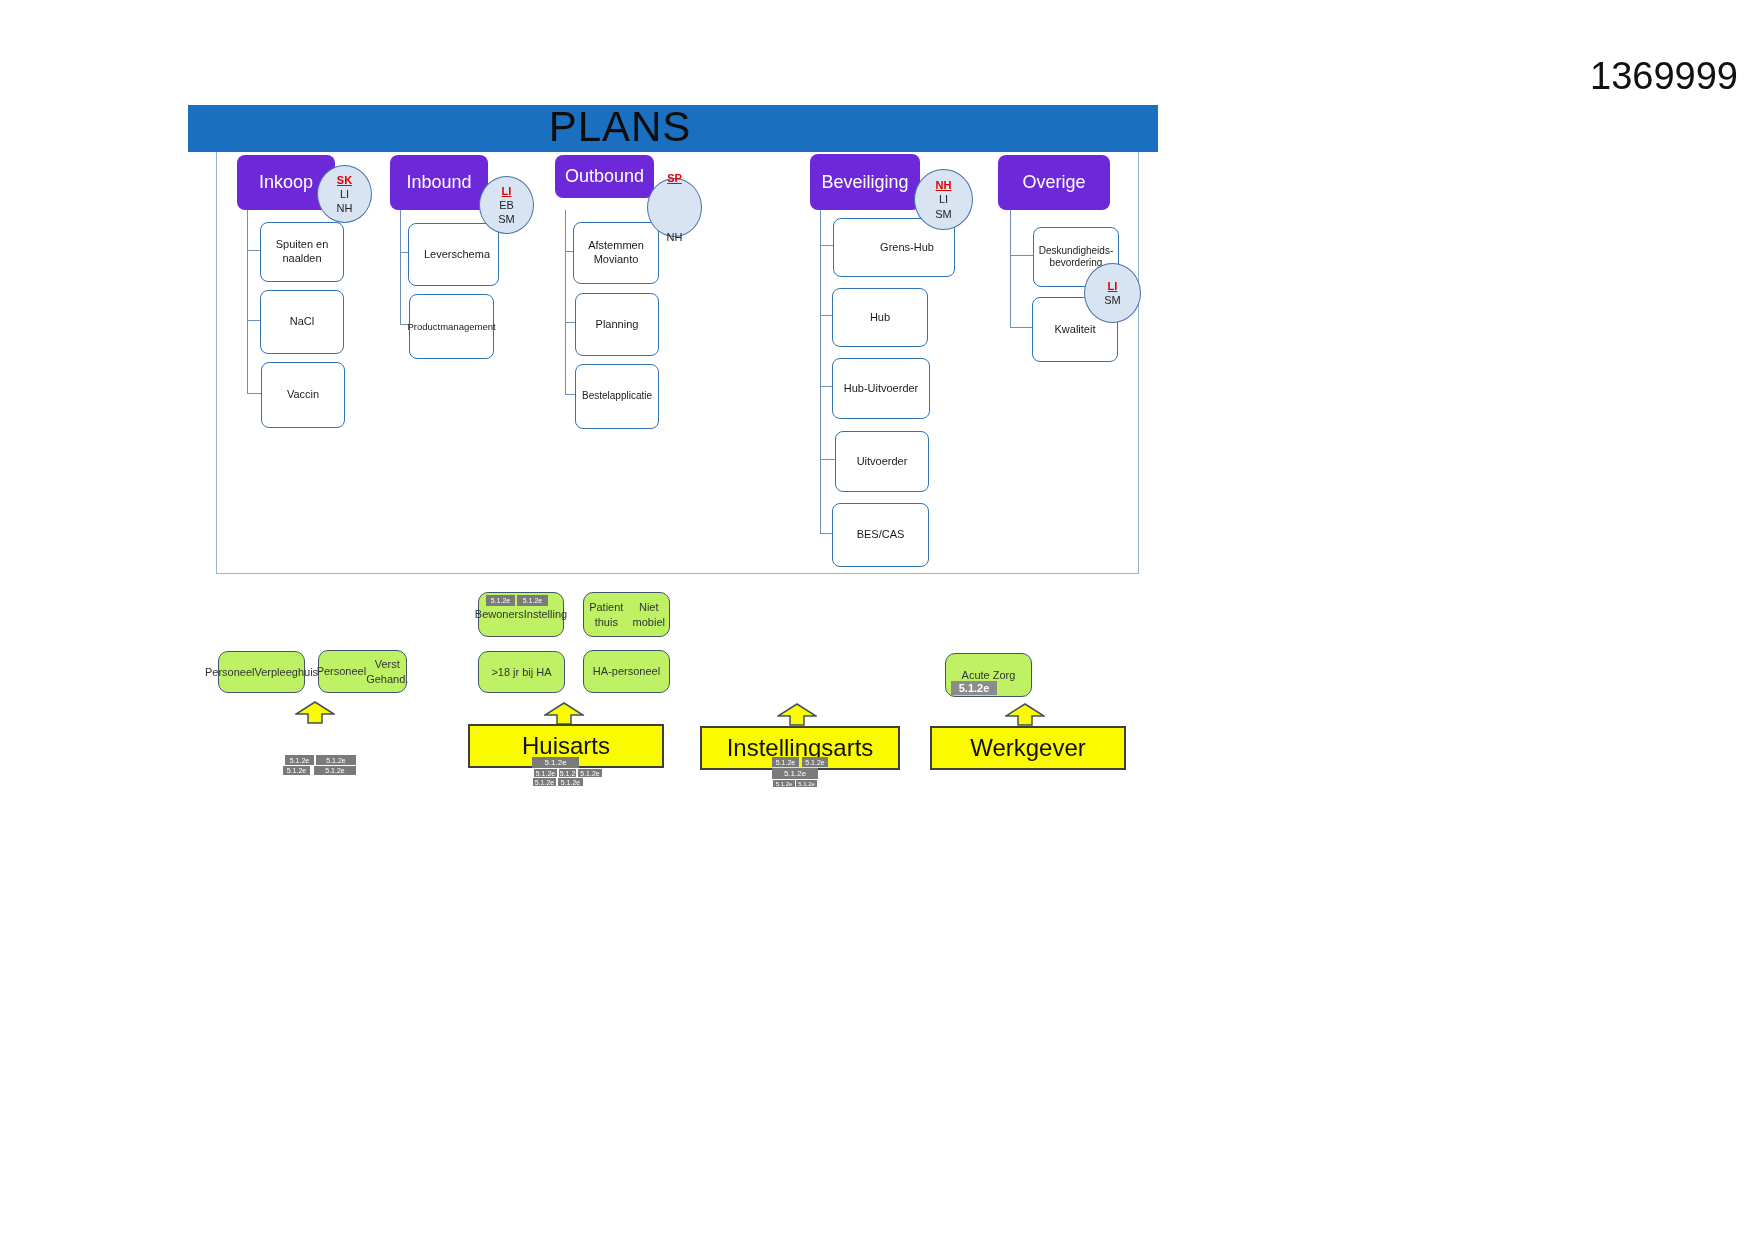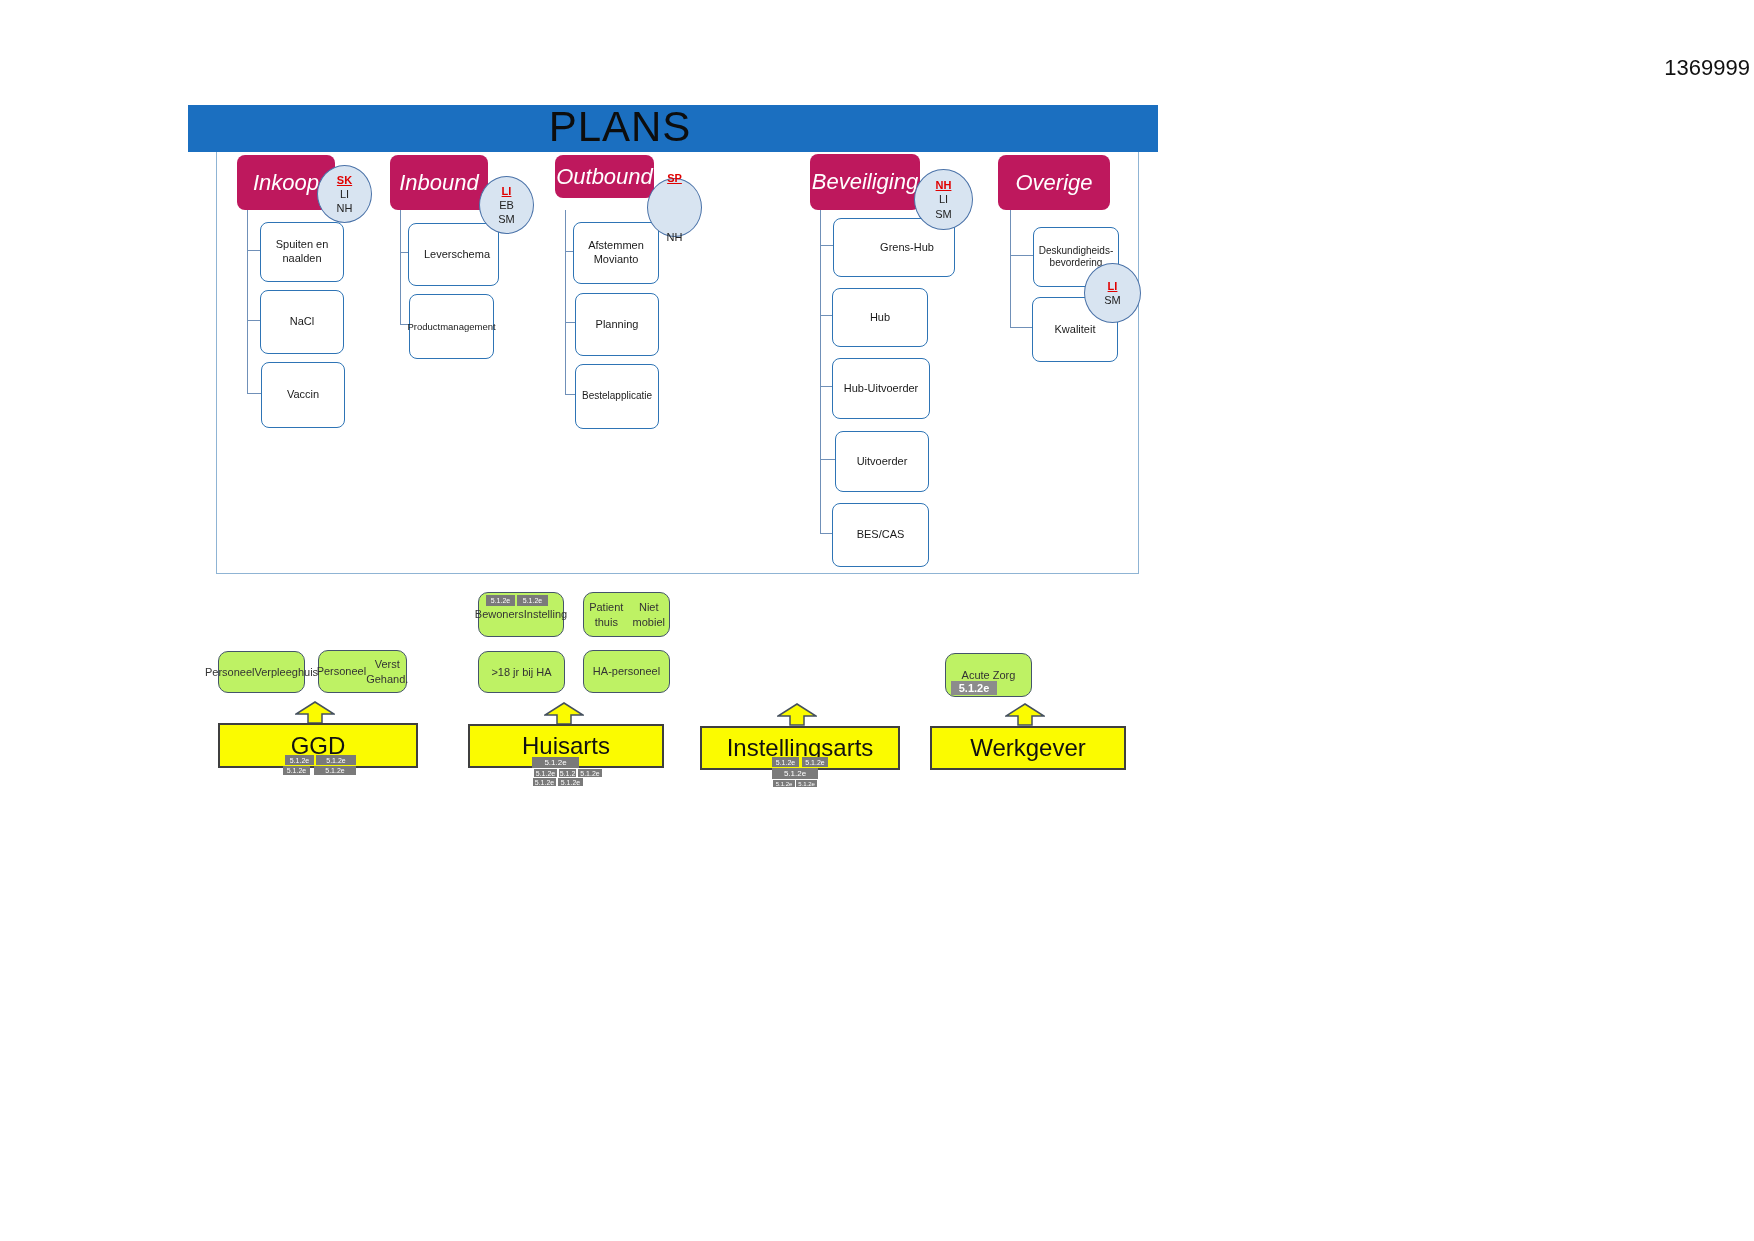--- a/index.html
+++ b/index.html
@@ -1,25 +1,25 @@
 <!DOCTYPE html>
 <html><head>
 <meta charset="utf-8">
 <style>
   html,body{margin:0;padding:0;background:#ffffff;}
   .page{position:relative;width:1754px;height:1241px;background:#ffffff;
         font-family:"Liberation Sans",sans-serif;overflow:hidden;}
   .abs{position:absolute;}
   .banner{background:#1b6fc0;}
   .plans-title{font-size:42px;color:#0d0d0d;text-align:center;letter-spacing:1px;}
-  .page-number{font-size:22px;color:#111;text-align:right;}
+  .page-number{font-size:38px;color:#111;}
   .frame{border:1px solid #8fb4d4;}
-  .hdr{background:#be185d;color:#ffffff;border-radius:8px;
+  .hdr{background:#6d28d9;color:#ffffff;border-radius:8px;
        display:flex;align-items:center;justify-content:center;
-       font-size:22px;z-index:3;font-style:italic;}
+       font-size:18px;z-index:3;}
   .node{background:#ffffff;border:1px solid #2e74b5;border-radius:8px;
         display:flex;align-items:center;justify-content:center;text-align:center;
         font-size:11px;color:#1a1a1a;line-height:1.25;z-index:2;padding:1px;}
   .badge{background:#d8e4f1;border:1.5px solid #4a72a8;border-radius:50%;
          display:flex;flex-direction:column;align-items:center;justify-content:center;
          font-size:11px;color:#222;line-height:1.3;z-index:4;}
   .badge .red{color:#e00000;font-weight:bold;text-decoration:underline;}
   .cline{background:#7090b8;z-index:1;}
   .tan{background:#bef264;border:1.5px solid #44546a;border-radius:10px;
        display:flex;flex-direction:row;align-items:center;justify-content:center;
@@ -157,21 +157,20 @@
   <svg class="abs arrow" style="left:544px;top:702px;" width="40" height="23" viewBox="0 0 40 23">
     <polygon points="20,1 39,13 27,13 27,22 13,22 13,13 1,13" fill="#fbfb00" stroke="#44505e" stroke-width="1.5"></polygon>
   </svg>
   <svg class="abs arrow" style="left:777px;top:703px;" width="40" height="23" viewBox="0 0 40 23">
     <polygon points="20,1 39,13 27,13 27,22 13,22 13,13 1,13" fill="#fbfb00" stroke="#44505e" stroke-width="1.5"></polygon>
   </svg>
   <svg class="abs arrow" style="left:1005px;top:703px;" width="40" height="23" viewBox="0 0 40 23">
     <polygon points="20,1 39,13 27,13 27,22 13,22 13,13 1,13" fill="#fbfb00" stroke="#44505e" stroke-width="1.5"></polygon>
   </svg>
 
-  <div class="abs ybar" style="left:218px;top:723px;width:196px;height:41px;">GGD</div>
   <div class="abs ybar" style="left:468px;top:724px;width:192px;height:40px;">Huisarts</div>
   <div class="abs ybar" style="left:700px;top:726px;width:196px;height:40px;">Instellingsarts</div>
   <div class="abs ybar" style="left:930px;top:726px;width:192px;height:40px;">Werkgever</div>
 
   <div class="abs chip" style="left:285px;top:755px;width:29px;height:10px;">5.1.2e</div>
   <div class="abs chip" style="left:316px;top:755px;width:40px;height:10px;">5.1.2e</div>
   <div class="abs chip" style="left:283px;top:766px;width:27px;height:9px;">5.1.2e</div>
   <div class="abs chip" style="left:314px;top:766px;width:42px;height:9px;">5.1.2e</div>
 
   <div class="abs chip" style="left:532px;top:757px;width:47px;height:11px;font-size:8px;">5.1.2e</div>

